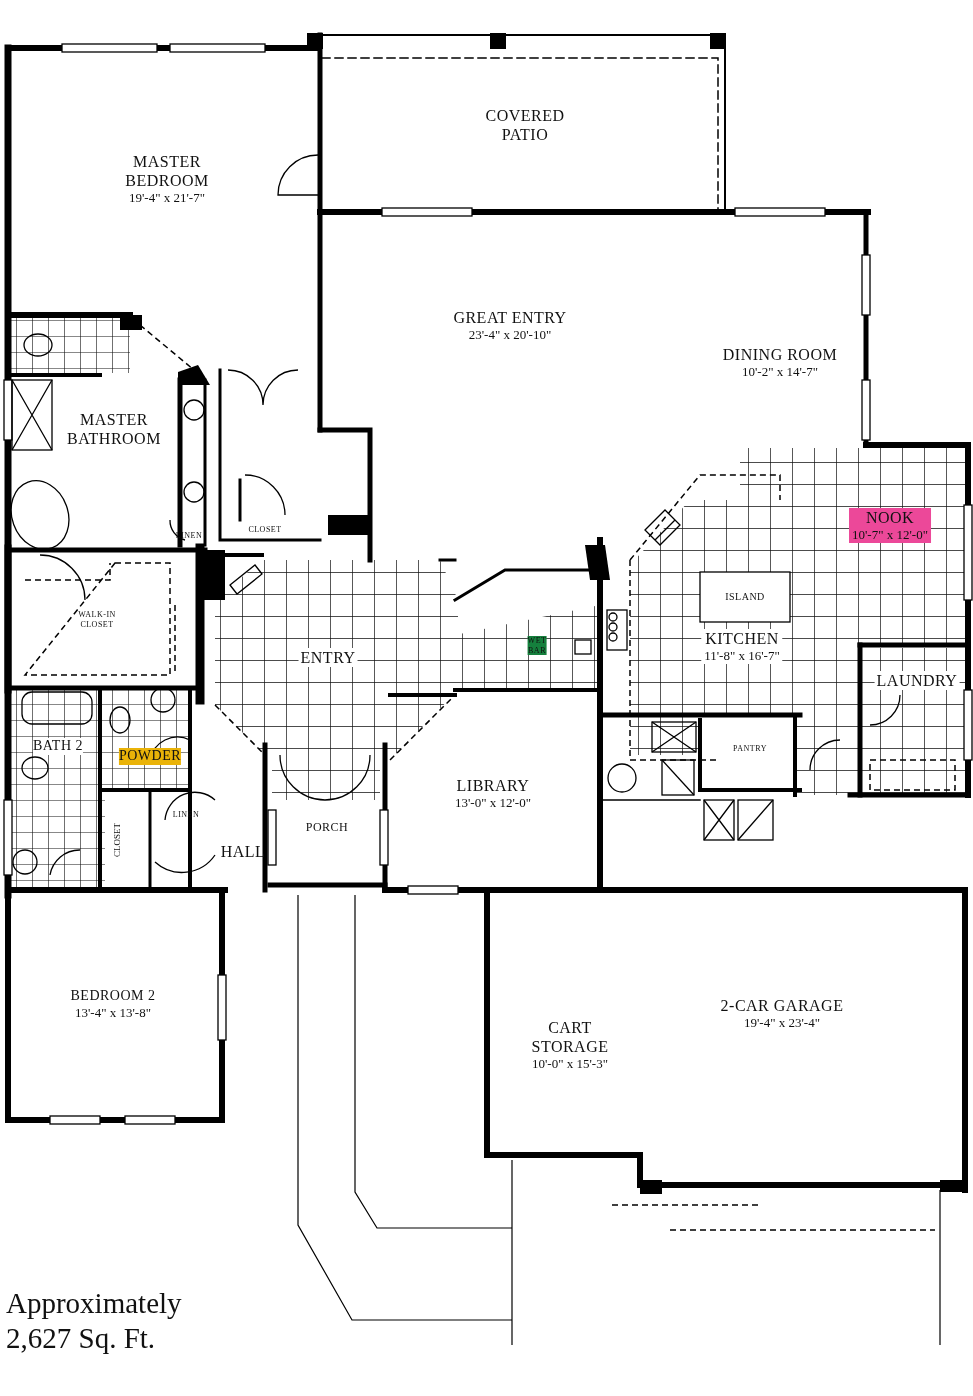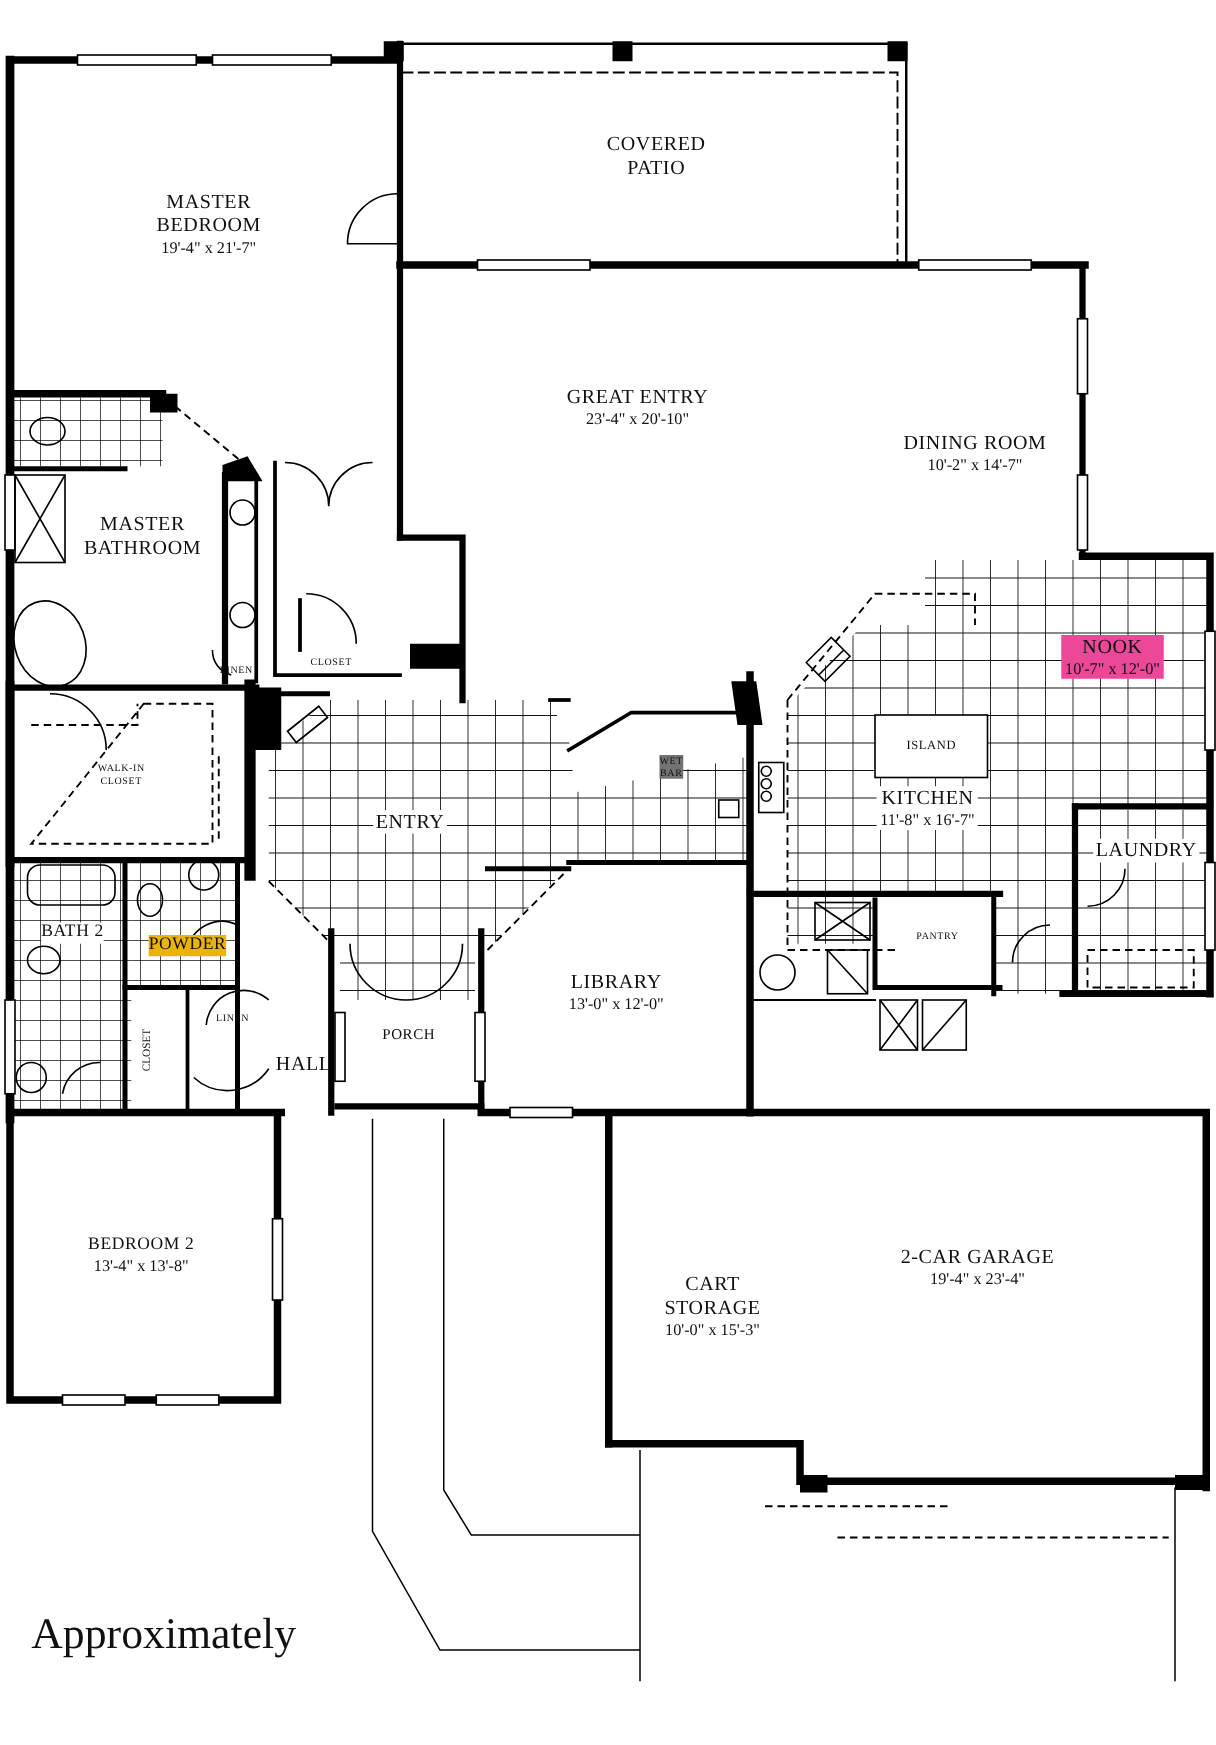--- a/index.html
+++ b/index.html
@@ -4,21 +4,21 @@
 <style>
   html, body { margin:0; padding:0; background:#ffffff; }
   body { width:973px; height:1396px; position:relative; overflow:hidden; font-family:"DejaVu Serif", serif; color:#111; }
   #plan { position:absolute; left:0; top:0; width:973px; height:1396px; }
   .lbl { position:absolute; text-align:center; font-family:"Liberation Serif", serif; color:#111; line-height:1.2; white-space:nowrap; transform:translateX(-50%); }
   .lbl .n { display:block; font-size:16px; letter-spacing:0.5px; }
   .lbl .d { display:block; font-size:13px; }
   .lbl.sm .n { font-size:10px; }
   .lbl.xs .n { font-size:8px; }
   .vert { position:absolute; font-family:"Liberation Serif", serif; font-size:9px; transform:rotate(-90deg); transform-origin:center; white-space:nowrap; }
-  .sqft { position:absolute; left:6px; top:1286px; font-family:"Liberation Serif", serif; font-size:35px; line-height:1.2; color:#111;margin-left:19px; }
+  .sqft { position:absolute; left:6px; top:1286px; font-family:"Liberation Serif", serif; font-size:29px; line-height:1.2; color:#111; }
   .sqft span { display:block; }
 </style>
 </head>
 <body>
 
 <svg id="plan" viewBox="0 0 973 1396" xmlns="http://www.w3.org/2000/svg">
   <defs>
     <pattern id="tile" width="22" height="22" patternUnits="userSpaceOnUse">
       <rect width="22" height="22" fill="#fff"></rect>
       <path d="M0 0 H22 M0 0 V22" stroke="#111" stroke-width="1.4"></path>
@@ -240,21 +240,21 @@
 
 <div class="lbl xs" style="left:97px; top:610px;">
   <span class="n">WALK-IN</span>
   <span class="n">CLOSET</span>
 </div>
 
 <div class="lbl" style="left:328px; top:648px; background:#fff; padding:0 2px;">
   <span class="n">ENTRY</span>
 </div>
 
-<div class="lbl xs" style="left:537px; top:604px; background:#737373;">
+<div class="lbl xs" style="left:537px; top:636px; background:#15803d;">
   <span class="n">WET</span>
   <span class="n">BAR</span>
 </div>
 
 <div class="lbl" style="left:890px; top:508px; background:#ec4899; padding:0 3px;">
   <span class="n">NOOK</span>
   <span class="d">10'-7" x 12'-0"</span>
 </div>
 
 <div class="lbl sm" style="left:745px; top:591px;">
@@ -312,13 +312,14 @@
   <span class="d">10'-0" x 15'-3"</span>
 </div>
 
 <div class="lbl" style="left:782px; top:996px;">
   <span class="n">2-CAR GARAGE</span>
   <span class="d">19'-4" x 23'-4"</span>
 </div>
 
 <div class="sqft">
   <span>Approximately</span>
+  <span>2,627 Sq. Ft.</span>
 </div>
 
 </body></html>

